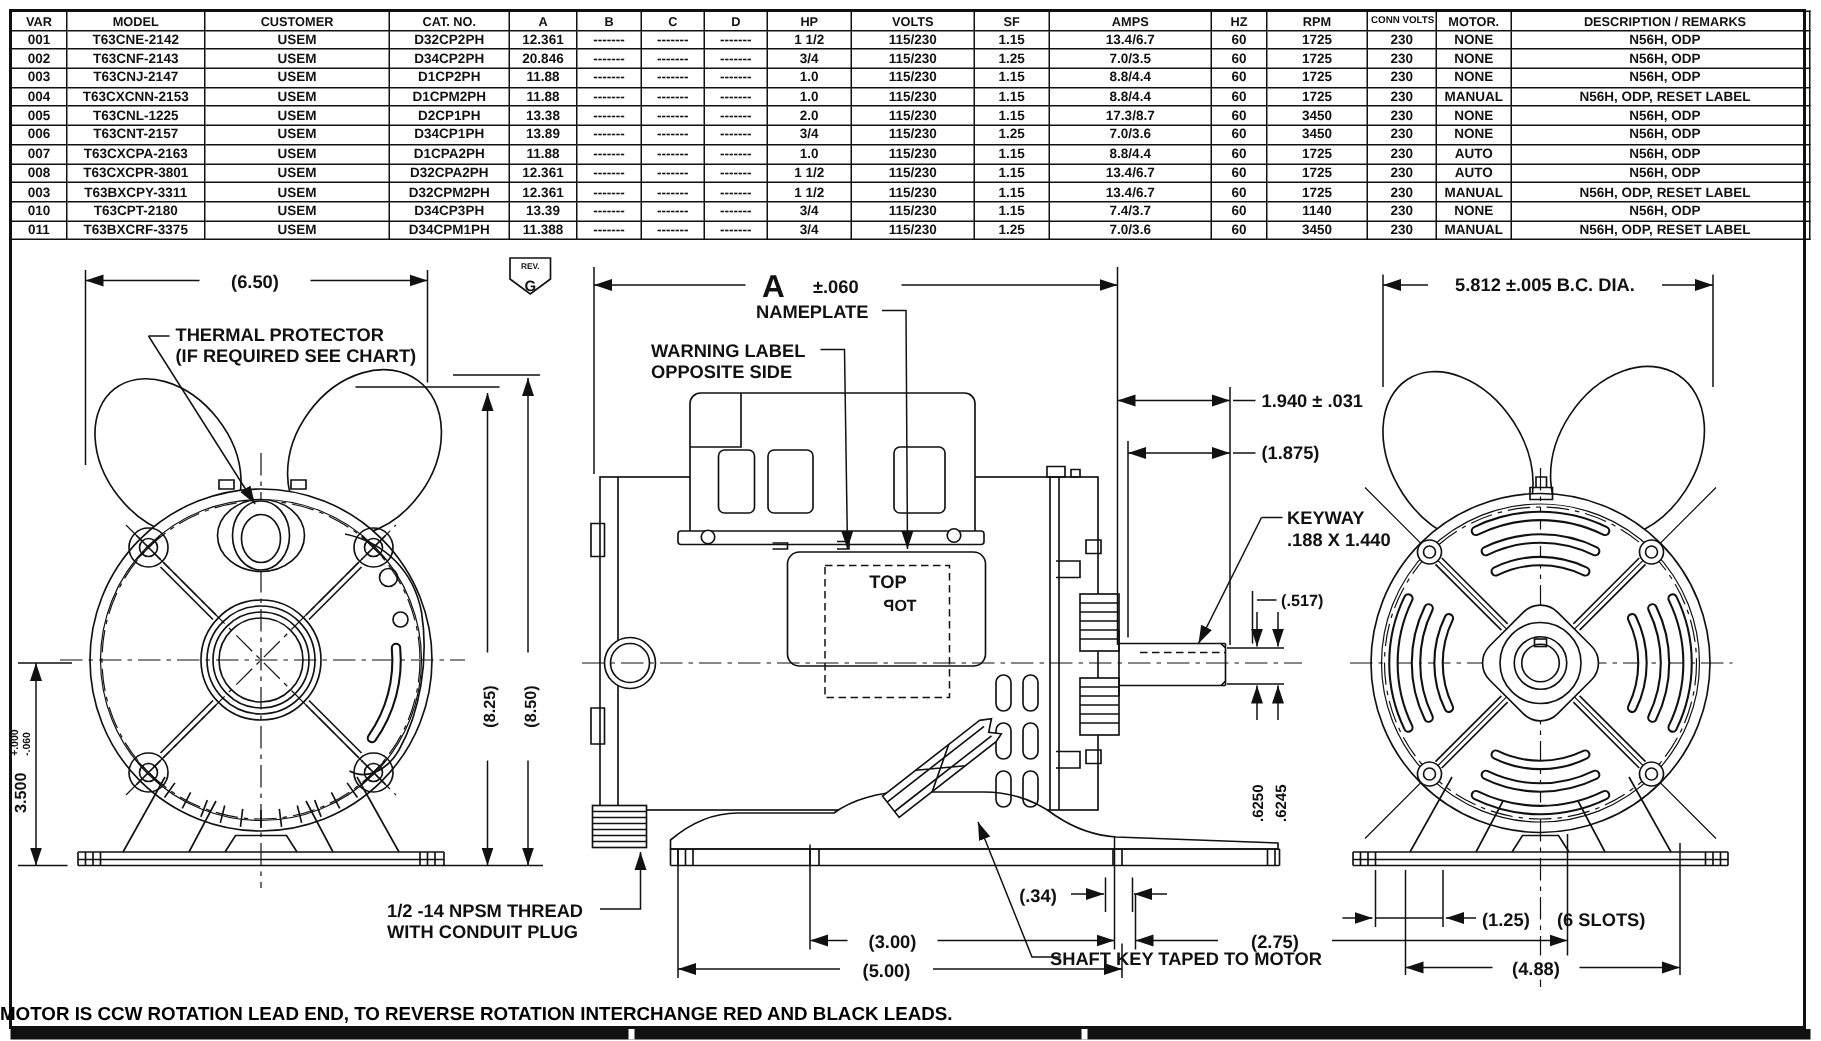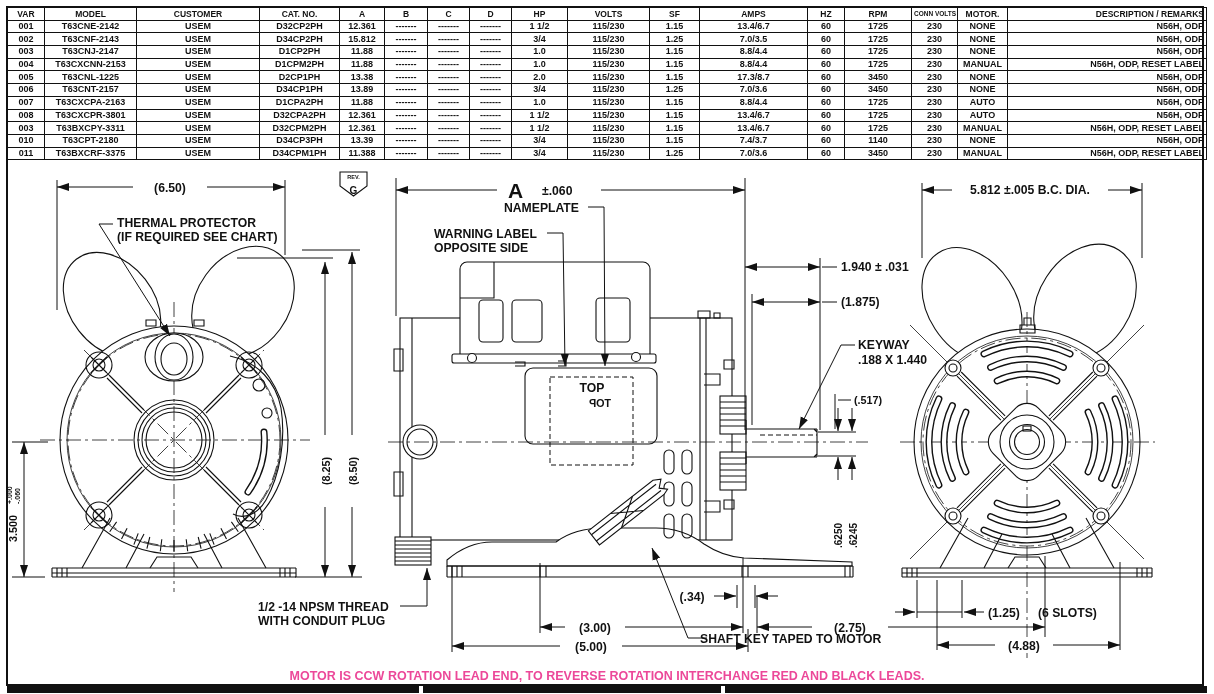--- a/index.html
+++ b/index.html
@@ -6,21 +6,21 @@
   #canvas{position:relative;width:1214px;height:694px;background:#fff;overflow:hidden;
           font-family:"Liberation Sans",sans-serif;}
   .frame{position:absolute;left:6px;top:6px;width:1198px;height:680px;border:2px solid #111;box-sizing:border-box;}
   
   table.spec{position:absolute;left:7px;top:7px;width:1200px;border-collapse:collapse;table-layout:fixed;
              font-size:9px;font-weight:bold;color:#111;}
   table.spec th,table.spec td{border:1px solid #111;padding:0 2px;height:11.7px;text-align:center;
              white-space:nowrap;overflow:hidden;line-height:1;}
   table.spec th{font-size:8.5px;}
   table.spec th:nth-child(15){font-size:6.5px;}
-  table.spec td:nth-child(17),table.spec th:nth-child(17){text-align:right;padding-left:8px;}
+  table.spec td:nth-child(17),table.spec th:nth-child(17){text-align:center;padding-left:8px;}
   table.spec col.c1{width:37px}table.spec col.c2{width:92px}table.spec col.c3{width:123px}
   table.spec col.c4{width:80px}table.spec col.c5{width:45px}table.spec col.c6{width:43px}
   table.spec col.c7{width:42px}table.spec col.c8{width:42px}table.spec col.c9{width:56px}
   table.spec col.c10{width:82px}table.spec col.c11{width:50px}table.spec col.c12{width:108px}
   table.spec col.c13{width:37px}table.spec col.c14{width:67px}table.spec col.c15{width:46px}
   table.spec col.c16{width:50px}table.spec col.c17{width:auto}
   
   svg.drawing{position:absolute;left:0;top:0;}
   .s{stroke:#111;stroke-width:1.1;fill:none;}
   .sw{stroke:#111;stroke-width:1.1;fill:#fff;}
@@ -32,22 +32,22 @@
   .slotw{stroke:#fff;stroke-width:4.2;fill:none;stroke-linecap:round;}
   text{font-family:"Liberation Sans",sans-serif;font-weight:bold;fill:#111;}
   .t12{font-size:12.2px;}
   .t11{font-size:10.8px;}
   .t22{font-size:21px;}
   .t5{font-size:5.5px;}
   .t10{font-size:10px;}
   .mid{text-anchor:middle;}
   .wbg{fill:#fff;stroke:none;}
   
-  .footer-note{position:absolute;left:0;top:669px;width:1214px;text-align:center;
-               font-size:12.5px;font-weight:bold;color:#ec4899;}
+  .footer-note{position:absolute;left:0;top:669px;width:1214px;
+               font-size:12.5px;font-weight:bold;color:#000000;}
   .title-bar{position:absolute;left:7px;top:686px;width:1200px;height:7px;background:#111;}
   .title-bar .gap{position:absolute;top:0;width:4px;height:7px;background:#fff;}
 </style>
 </head>
 <body>
 
 <div id="canvas">
   <div class="frame"></div>
 
   <table class="spec">
@@ -109,21 +109,21 @@
           <td>1725</td>
           <td>230</td>
           <td>NONE</td>
           <td>N56H, ODP</td>
         </tr>
         <tr>
           <td>002</td>
           <td>T63CNF-2143</td>
           <td>USEM</td>
           <td>D34CP2PH</td>
-          <td>15.812</td>
+          <td>20.846</td>
           <td>-------</td>
           <td>-------</td>
           <td>-------</td>
           <td>3/4</td>
           <td>115/230</td>
           <td>1.25</td>
           <td>7.0/3.5</td>
           <td>60</td>
           <td>1725</td>
           <td>230</td>

